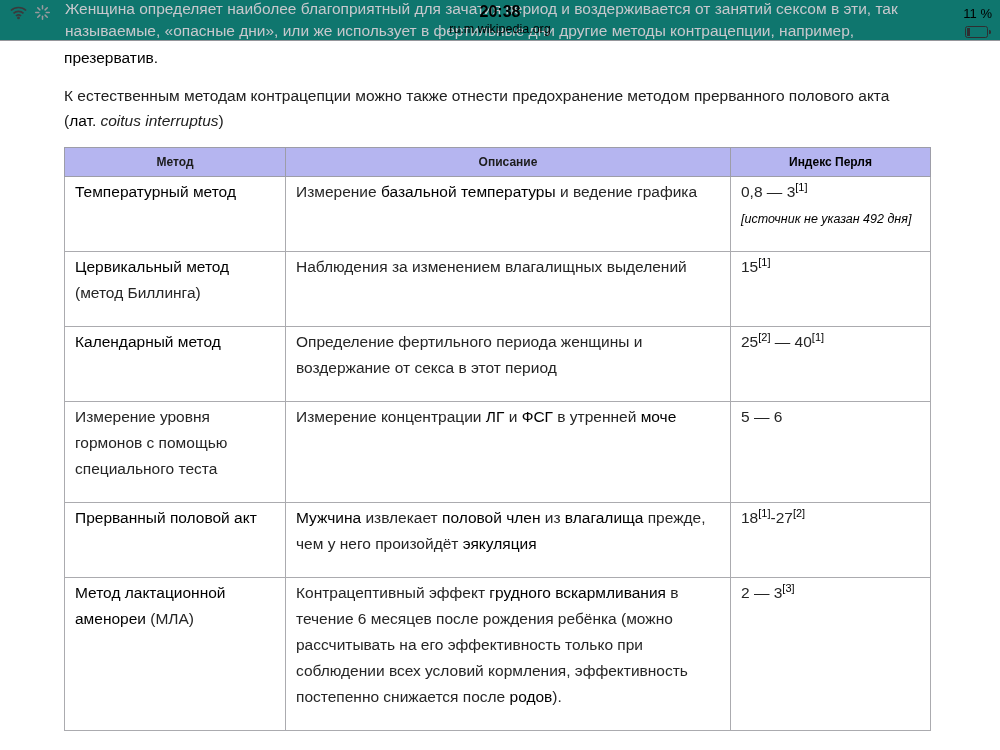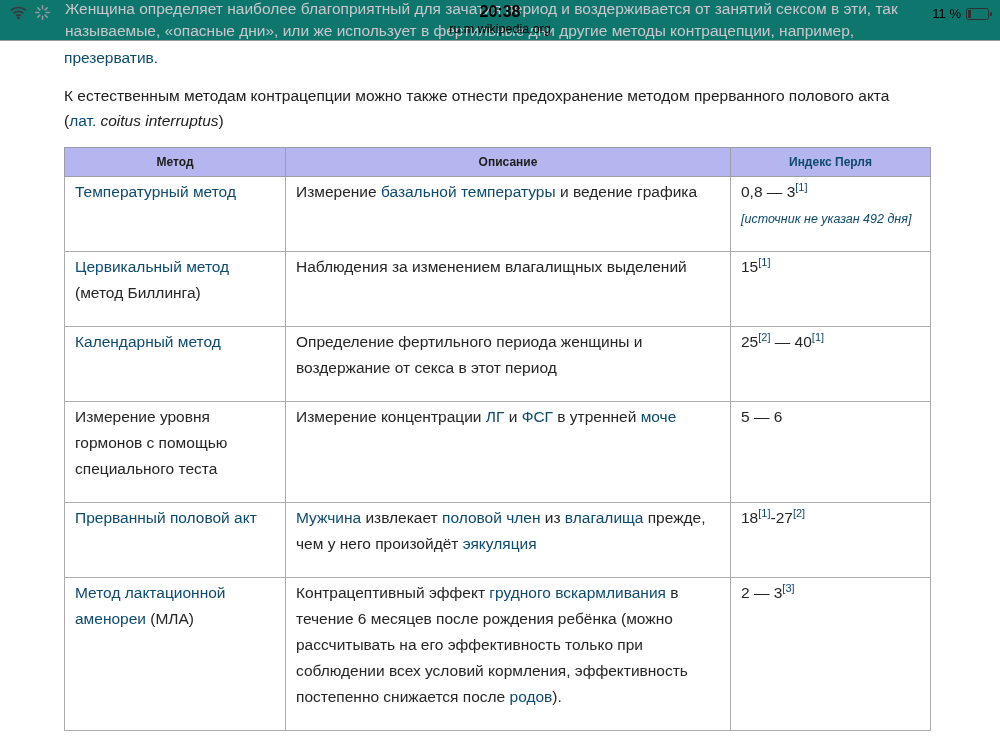--- a/index.html
+++ b/index.html
@@ -23,31 +23,31 @@
     position:absolute;top:3px;left:0;right:0;text-align:center;
     font-size:16px;font-weight:bold;color:#000;
   }
   .sb-url{
     position:absolute;top:22px;left:0;right:0;text-align:center;
     font-size:12.5px;color:#000;
   }
   .sb-left{position:absolute;left:9px;top:5px;display:flex;gap:7px;align-items:center;}
   .sb-batt{
     position:absolute;right:8px;top:6px;display:flex;gap:5px;align-items:center;
-    font-size:13px;color:#000;
+    font-size:13px;color:#000;flex-direction:column;
   }
   .batt-wrap{display:flex;align-items:center;}
   .batt-body{width:21px;height:10px;border:1px solid #2f2f31;border-radius:2.5px;position:relative;background:transparent;}
   .batt-fill{position:absolute;left:1px;top:1px;bottom:1px;width:3px;background:#2f2f31;}
   .batt-nub{width:2px;height:4px;background:#2f2f31;border-radius:0 1.5px 1.5px 0;margin-left:1px;}
   
   .content{padding:0 64px;}
   .preline{margin:7px 0 0 0;font-size:15.5px;line-height:20px;}
   .para{margin:15px 0 0 0;font-size:15.5px;line-height:25px;width:872px;}
-  .wlink{color:#0c4a6e;text-decoration:none;cursor:pointer;}
+  .wlink{color:#000000;text-decoration:none;cursor:pointer;}
   i{font-style:italic;}
   sup.ref{font-size:11px;line-height:0;vertical-align:super;}
   .cite{font-size:12.5px;font-style:italic;line-height:18px;}
   table.wikitable{
     border-collapse:collapse;margin-top:14px;width:866px;table-layout:fixed;
   }
   table.wikitable th{
     background:#b5b5f0;border:1px solid #9d9da8;font-size:12px;font-weight:bold;
     padding:4px 6px;text-align:center;line-height:20px;color:#1c1c1c;
   }

